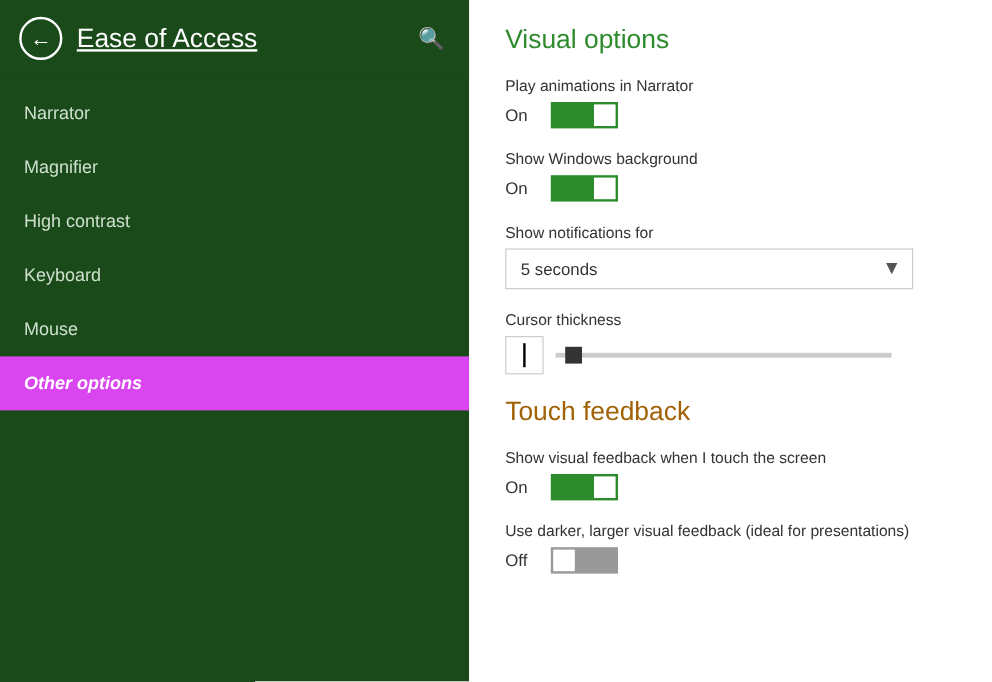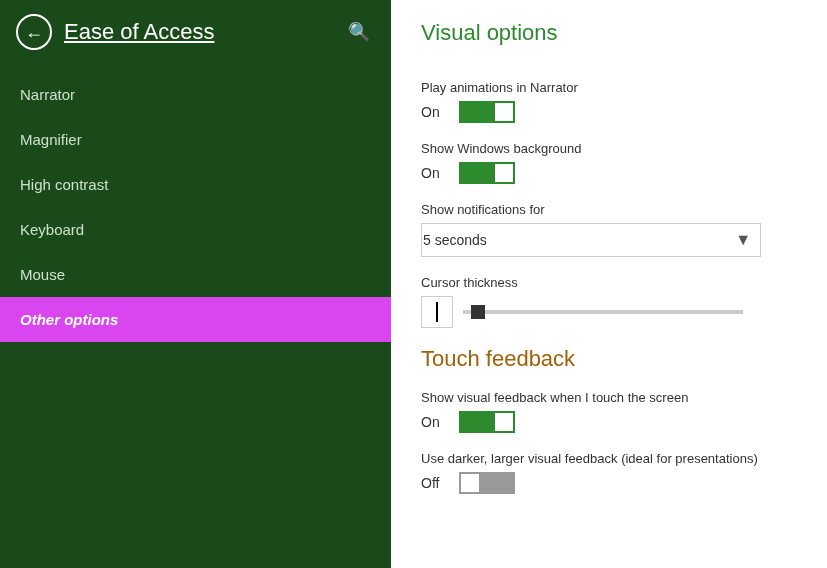--- a/index.html
+++ b/index.html
@@ -90,21 +90,21 @@
       flex: 1;
       background: #fff;
       padding: 20px 30px;
       overflow-y: auto;
     }
 
     .section-title {
       color: #2d8a2d;
       font-size: 22px;
       font-weight: 300;
-      margin-bottom: 34px;
+      margin-bottom: 18px;
     }
 
     .setting-row {
       margin-bottom: 18px;
     }
 
     .setting-label {
       font-size: 13px;
       color: #333;
       margin-bottom: 6px;
@@ -152,21 +152,21 @@
     }
 
     
     .dropdown-container {
       position: relative;
       width: 340px;
     }
 
     .dropdown {
       width: 100%;
-      padding: 8px 1px;
+      padding: 8px 12px;
       font-size: 14px;
       border: 1px solid #ccc;
       background: #fff;
       appearance: none;
       -webkit-appearance: none;
       cursor: pointer;
       color: #333;
     }
 
     .dropdown-arrow {

